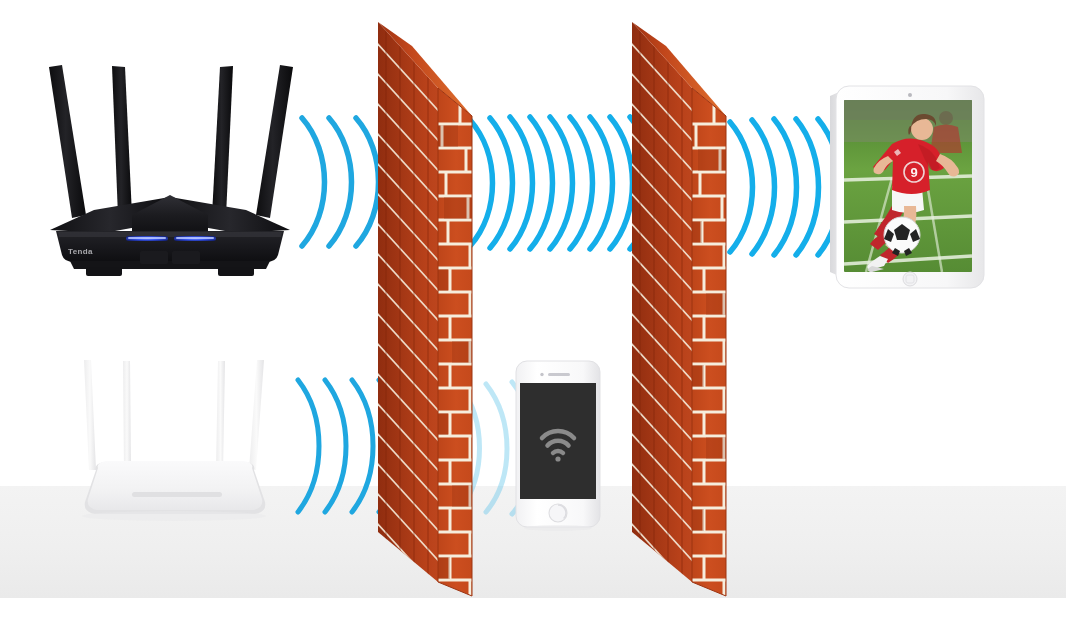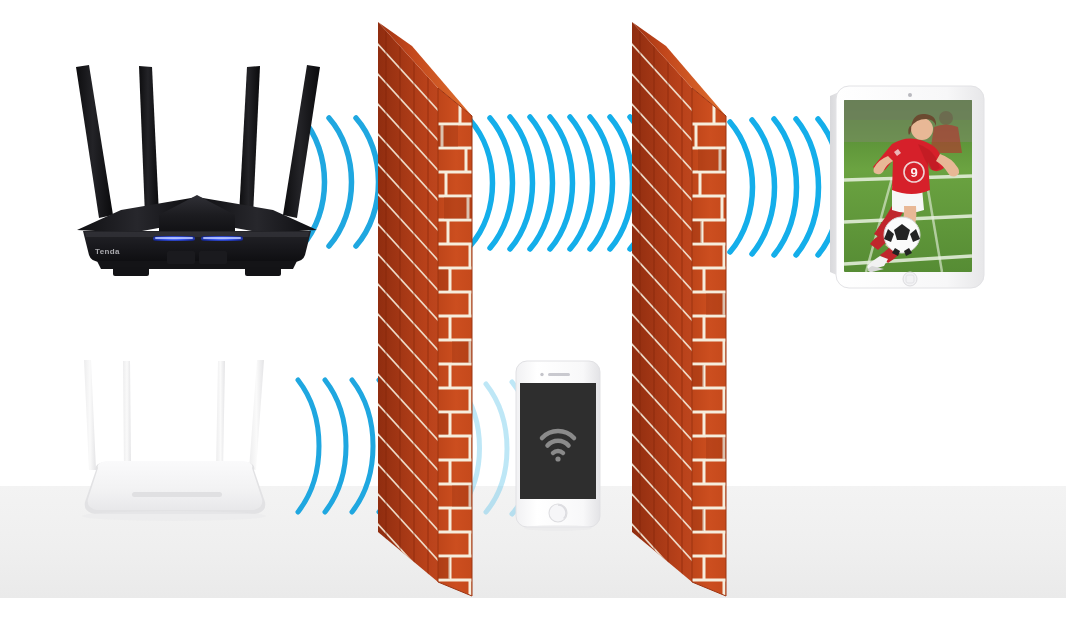--- a/index.html
+++ b/index.html
@@ -367,21 +367,21 @@
           <rect x="76" y="281" width="34" height="22" fill="#7d2409"></rect>
           <rect x="50" y="353" width="24" height="22" fill="#7d2409"></rect>
           <rect x="76" y="425" width="34" height="22" fill="#7d2409"></rect>
           <rect x="50" y="497" width="24" height="22" fill="#7d2409"></rect>
         </g>
       </g>
       <path d="M62,76 L96,104 L96,584 L62,570 Z" fill="none" stroke="#9c3411" stroke-width="1"></path>
     </svg>
   </div>
 
-  <div class="router-black" style="left:67px;top:55px;width:260px;height:225px;">
+  <div class="router-black" style="left:40px;top:55px;width:260px;height:225px;">
     <svg width="260" height="225" viewBox="0 0 260 225" xmlns="http://www.w3.org/2000/svg">
       <defs>
         <linearGradient id="brAnt" x1="0" y1="0" x2="1" y2="0">
           <stop offset="0%" stop-color="#0d0d0f"></stop>
             <stop offset="45%" stop-color="#232327"></stop>
             <stop offset="100%" stop-color="#0a0a0c"></stop>
         </linearGradient>
         <linearGradient id="brTop" x1="0" y1="0" x2="0" y2="1">
           <stop offset="0%" stop-color="#303036"></stop>
             <stop offset="55%" stop-color="#1c1c20"></stop>

